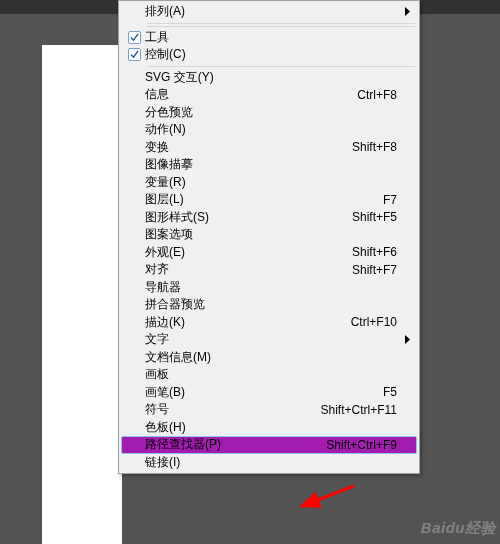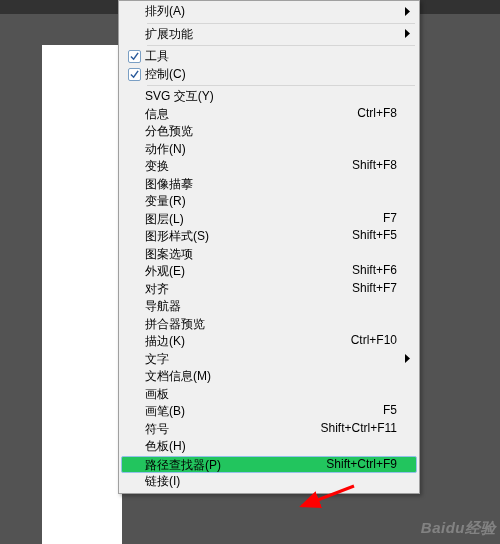--- a/index.html
+++ b/index.html
@@ -29,28 +29,29 @@
     top: 0;
     left: 118px;
     width: 302px;
     background: #f0f0f0;
     border: 1px solid #a0a0a0;
     box-shadow: 2px 2px 4px rgba(0,0,0,0.3);
     padding: 2px;
   }
   .menu-item {
     display: flex;
+    align-items: center;
     height: 17.5px;
     padding: 0 20px 0 2px;
     color: #000;
     cursor: default;
     position: relative;
   }
   .menu-item.highlight {
-    background: #22c55e;
+    background: #a21caf;
     border: 1px solid #94c1ea;
     border-radius: 2px;
     padding-left: 1px;
     padding-right: 19px;
   }
   .check-col {
     width: 22px;
     display: flex;
     justify-content: center;
     align-items: center;
@@ -117,27 +118,20 @@
 
 <div class="menu" id="menu">
     <div class="menu-item">
       <span class="check-col"></span>
       <span class="label">排列(A)</span>
       <span class="arrow-col"><svg width="6" height="9" viewBox="0 0 6 9">
           <path d="M0 0 L5 4.5 L0 9 Z" fill="#000"></path>
         </svg></span>
     </div>
     <div class="sep"></div>
-    <div class="menu-item">
-      <span class="check-col"></span>
-      <span class="label">扩展功能</span>
-      <span class="arrow-col"><svg width="6" height="9" viewBox="0 0 6 9">
-          <path d="M0 0 L5 4.5 L0 9 Z" fill="#000"></path>
-        </svg></span>
-    </div>
     <div class="sep"></div>
     <div class="menu-item">
       <span class="check-col">
         <span class="checkbox">
           <svg width="9" height="9" viewBox="0 0 10 10">
             <path d="M1 5 L4 8 L9 1" stroke="#2b5b9b" stroke-width="1.6" fill="none"></path>
           </svg>
         </span>
       </span>
       <span class="label">工具</span>

